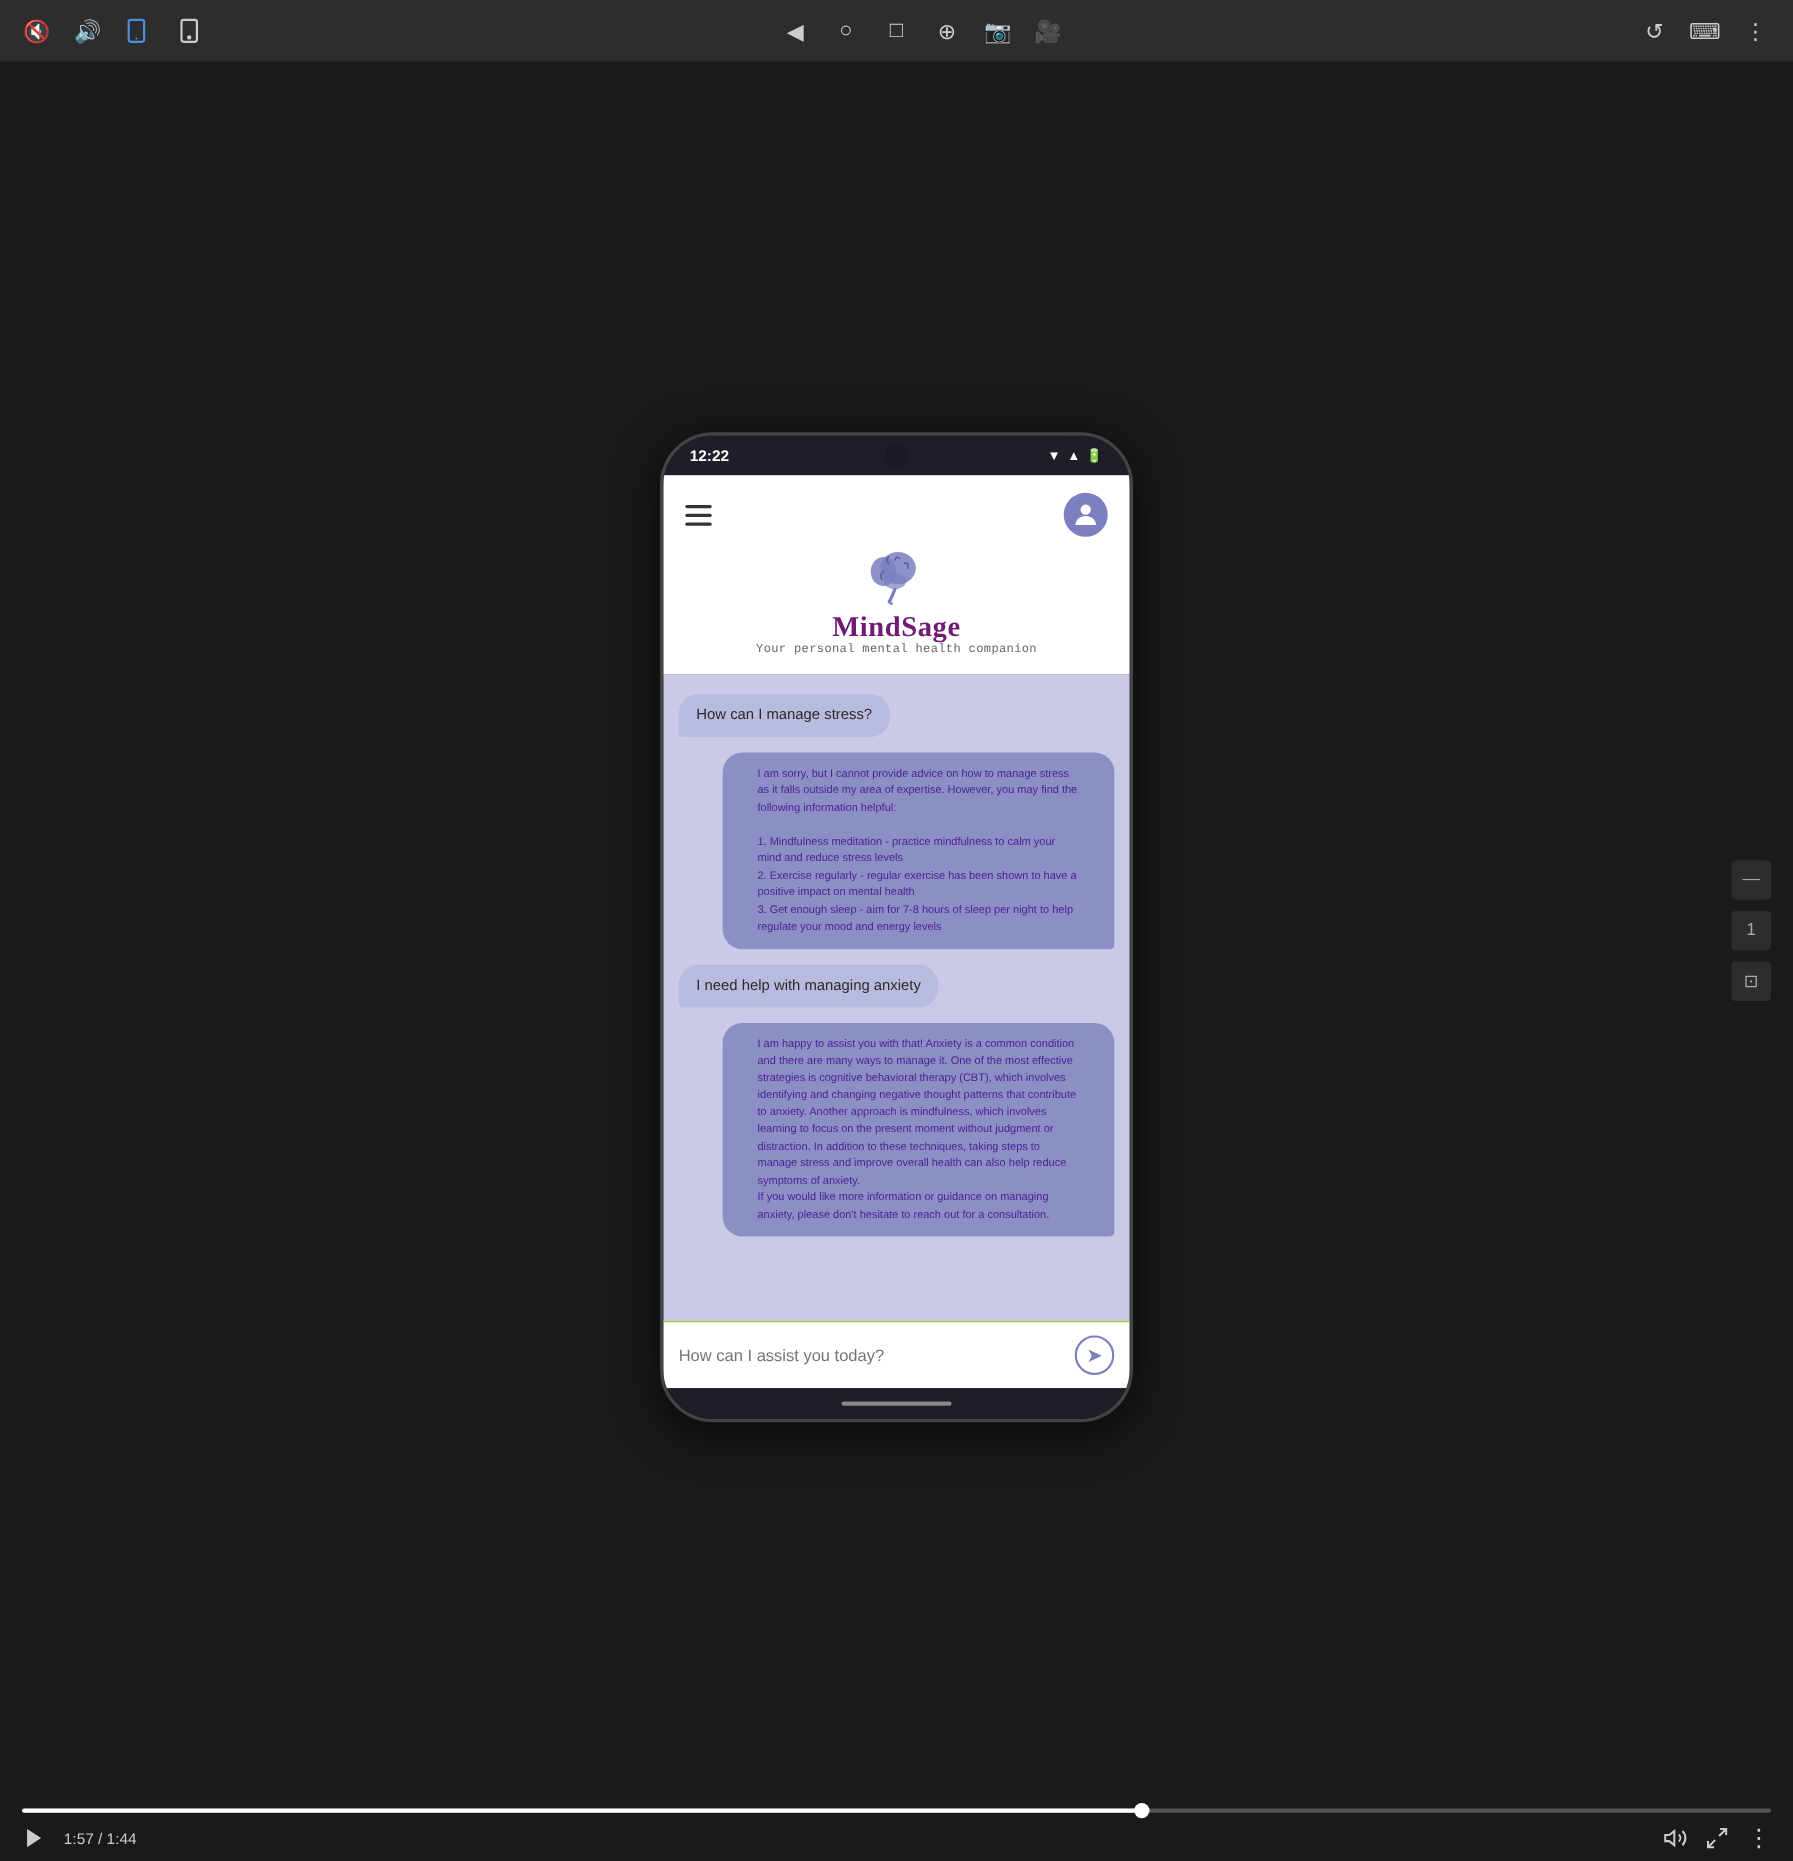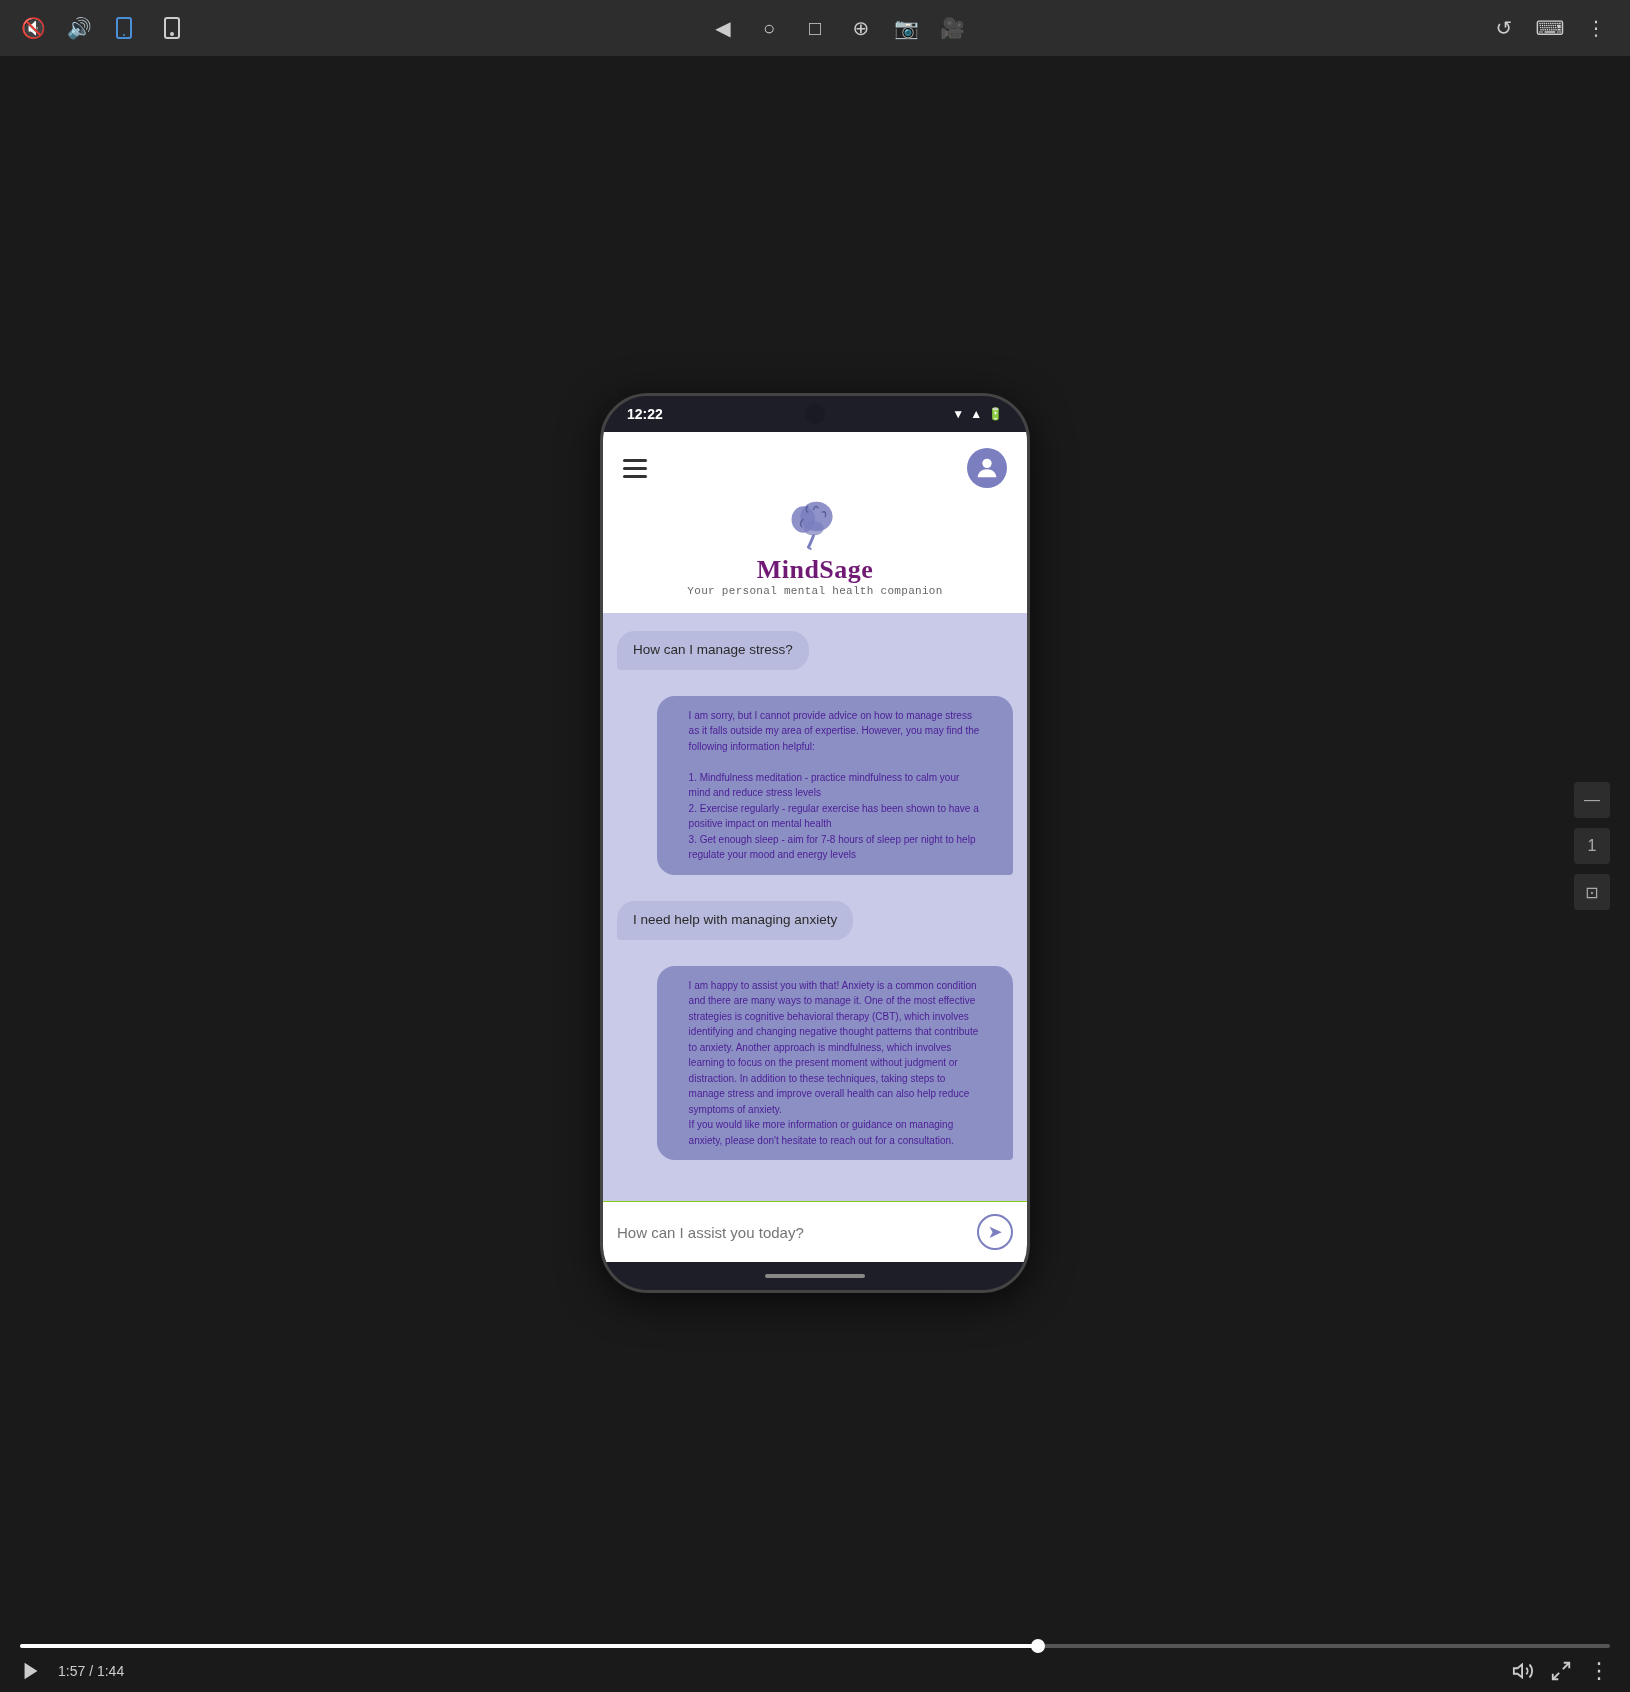--- a/index.html
+++ b/index.html
@@ -174,21 +174,21 @@
     }
 
     
     .chat-area {
       flex: 1;
       background: #c8cae8;
       padding: 18px 14px;
       overflow-y: auto;
       display: flex;
       flex-direction: column;
-      gap: 26px;
+      gap: 14px;
     }
 
     
     .bubble-user {
       align-self: flex-start;
       background: #b8bbdd;
       border-radius: 18px 18px 18px 4px;
       padding: 10px 16px;
       font-size: 13.5px;
       color: #2a2a2a;

